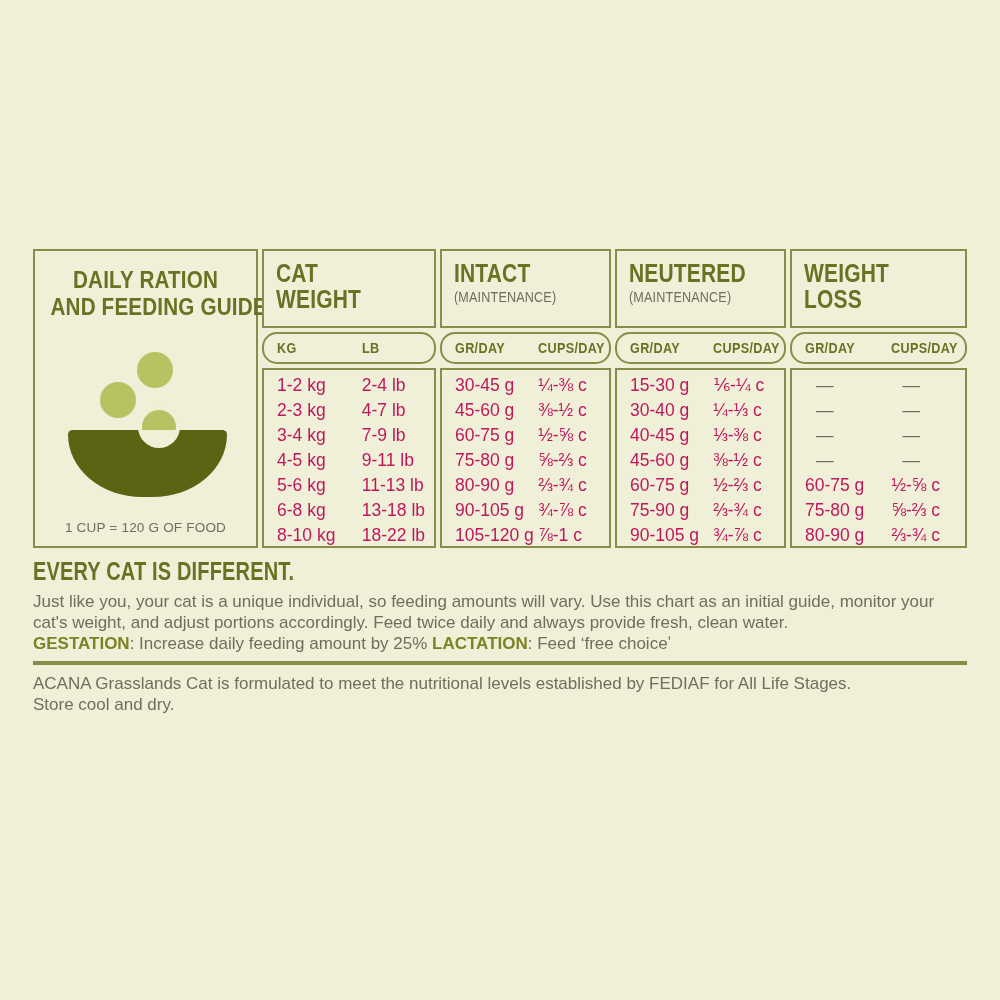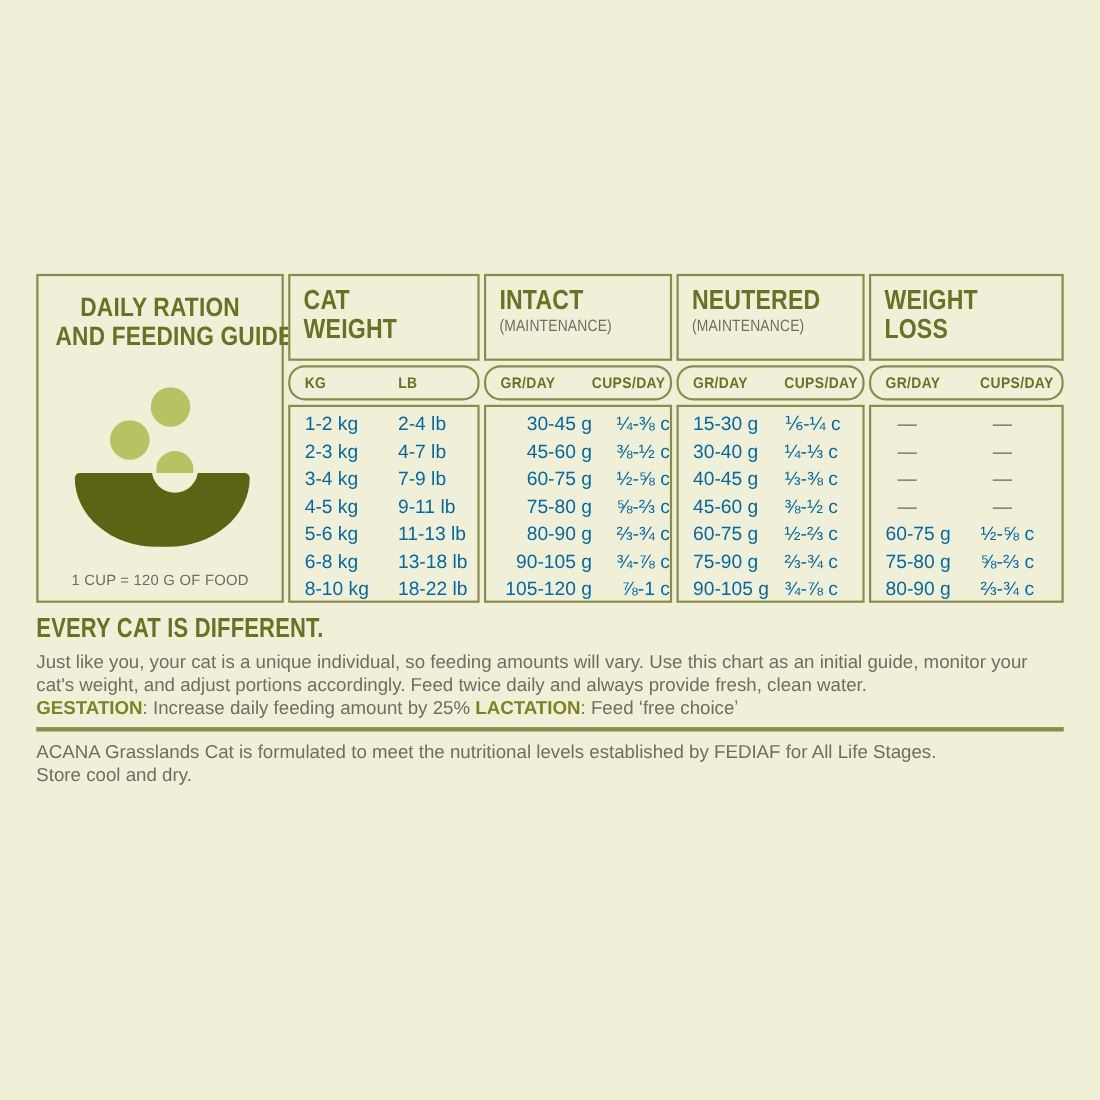--- a/index.html
+++ b/index.html
@@ -42,21 +42,21 @@
     display:grid;grid-template-columns:54% 46%;align-items:center;
     padding-left:13px;overflow:hidden;border-radius:15px;
   }
   .unit{
     display:inline-block;font-size:14px;font-weight:bold;color:#6b7123;
     letter-spacing:0.4px;transform:scaleX(0.9);transform-origin:left center;
     white-space:nowrap;
   }
   .data-box{padding:3px 0 0 13px;overflow:hidden;}
   .trow{display:grid;grid-template-columns:54% 46%;height:25px;align-items:center;}
-  .tcell{font-size:17.5px;color:#0369a1;white-space:nowrap;}
+  .tcell{font-size:17.5px;color:#be185d;white-space:nowrap;}
   .tcell.dash{padding-left:11px;color:#6f6e5f;}
 
   
   .panel-hdr{
     text-align:center;margin-top:15px;
     font-size:24px;line-height:27px;font-weight:bold;color:#6b7123;
     transform:scaleX(0.86);transform-origin:center top;white-space:nowrap;
     letter-spacing:0.2px;
   }
   .panel-caption{
@@ -160,21 +160,21 @@
       <div class="hdr-inner">
         <span class="col-title">INTACT</span>
         <span class="col-title"></span>
         <span class="col-subtitle">(MAINTENANCE)</span>
       </div>
     </div>
     <div class="box units-box" style="grid-column:3;grid-row:2;">
       <span class="unit">GR/DAY</span>
       <span class="unit">CUPS/DAY</span>
     </div>
-    <div class="box data-box" style="grid-column:3;grid-row:3;text-align:right;">
+    <div class="box data-box" style="grid-column:3;grid-row:3;">
         <div class="trow">
           <span class="tcell">30-45 g</span>
           <span class="tcell">¼-⅜ c</span>
         </div>
         <div class="trow">
           <span class="tcell">45-60 g</span>
           <span class="tcell">⅜-½ c</span>
         </div>
         <div class="trow">
           <span class="tcell">60-75 g</span>

